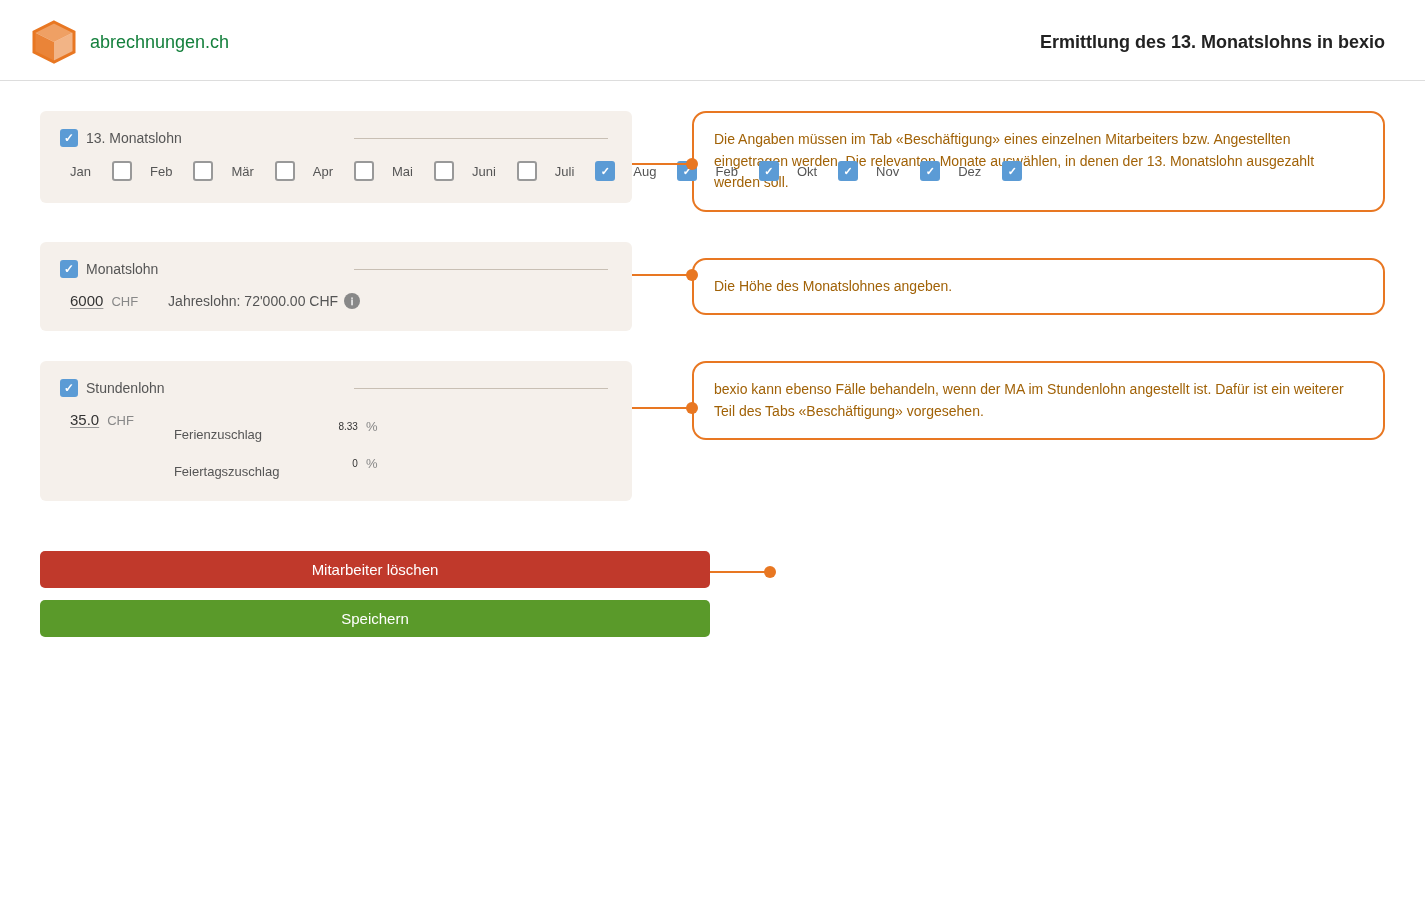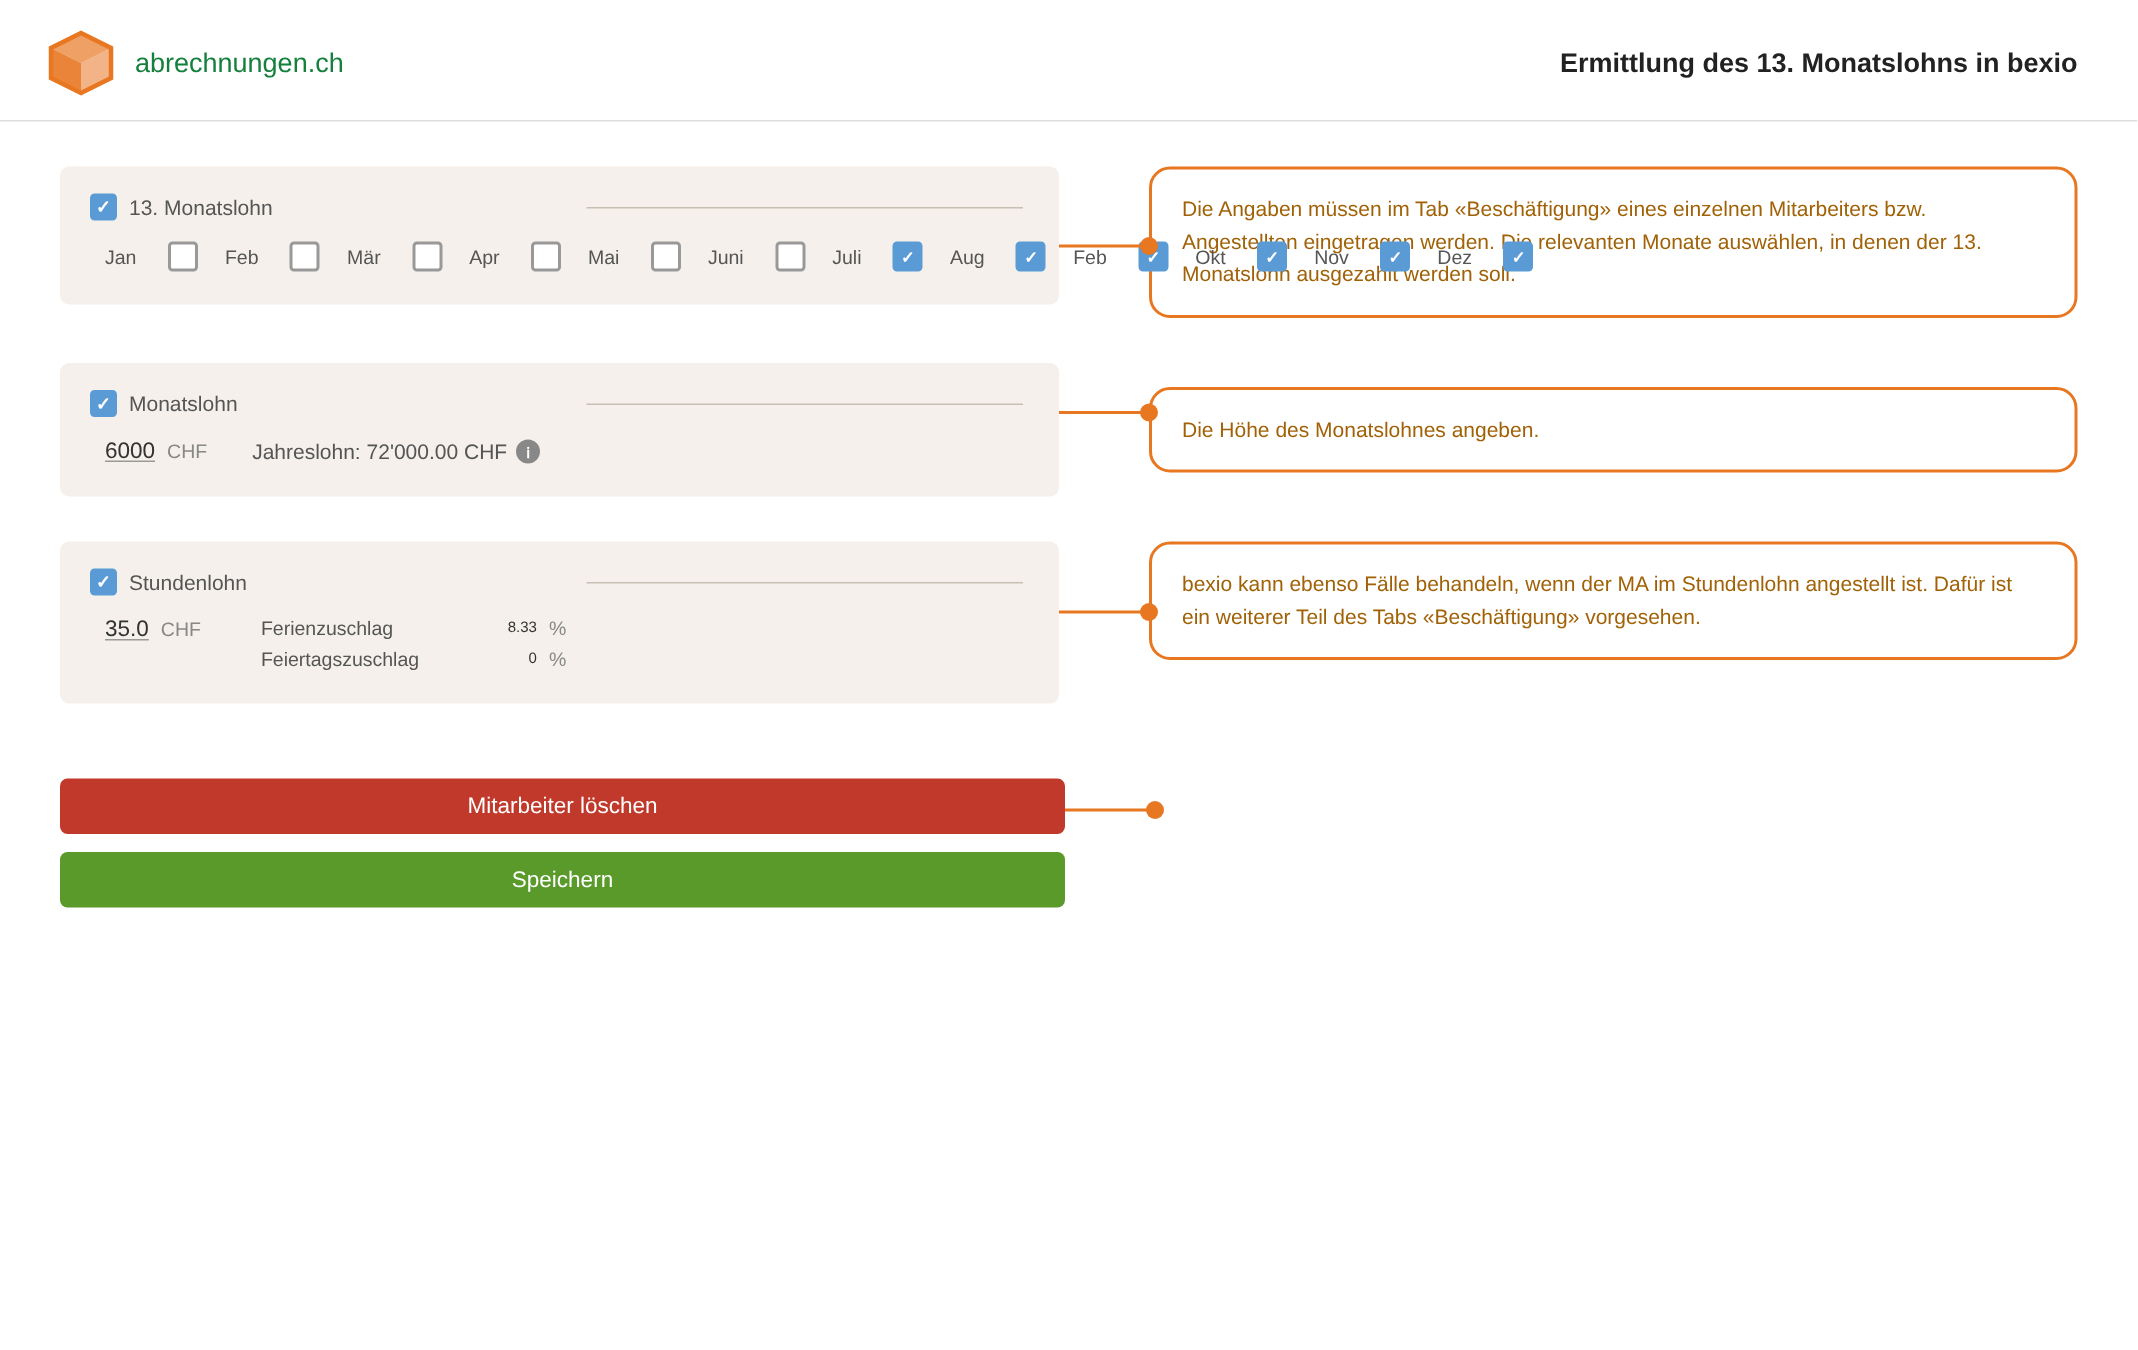--- a/index.html
+++ b/index.html
@@ -50,21 +50,21 @@
 
     
     .row {
       display: flex;
       align-items: flex-start;
       gap: 0;
     }
 
     
     .card-area {
-      width: 666px;
+      width: 592px;
       flex-shrink: 0;
     }
 
     .card {
       background: #f5f0eb;
       border-radius: 6px;
       padding: 18px 24px 22px 20px;
       position: relative;
     }
 
@@ -211,20 +211,21 @@
     }
     .zuschlag-row {
       display: flex;
       align-items: center;
       gap: 8px;
     }
     .zuschlag-label {
       font-size: 13px;
       color: #555;
       width: 140px;
+      margin-top: 16px;
     }
     .zuschlag-value {
       font-size: 10px;
       color: #333;
       text-decoration-color: #999;
       text-underline-offset: 2px;
       width: 36px;
       text-align: right;
     }
     .zuschlag-unit {

